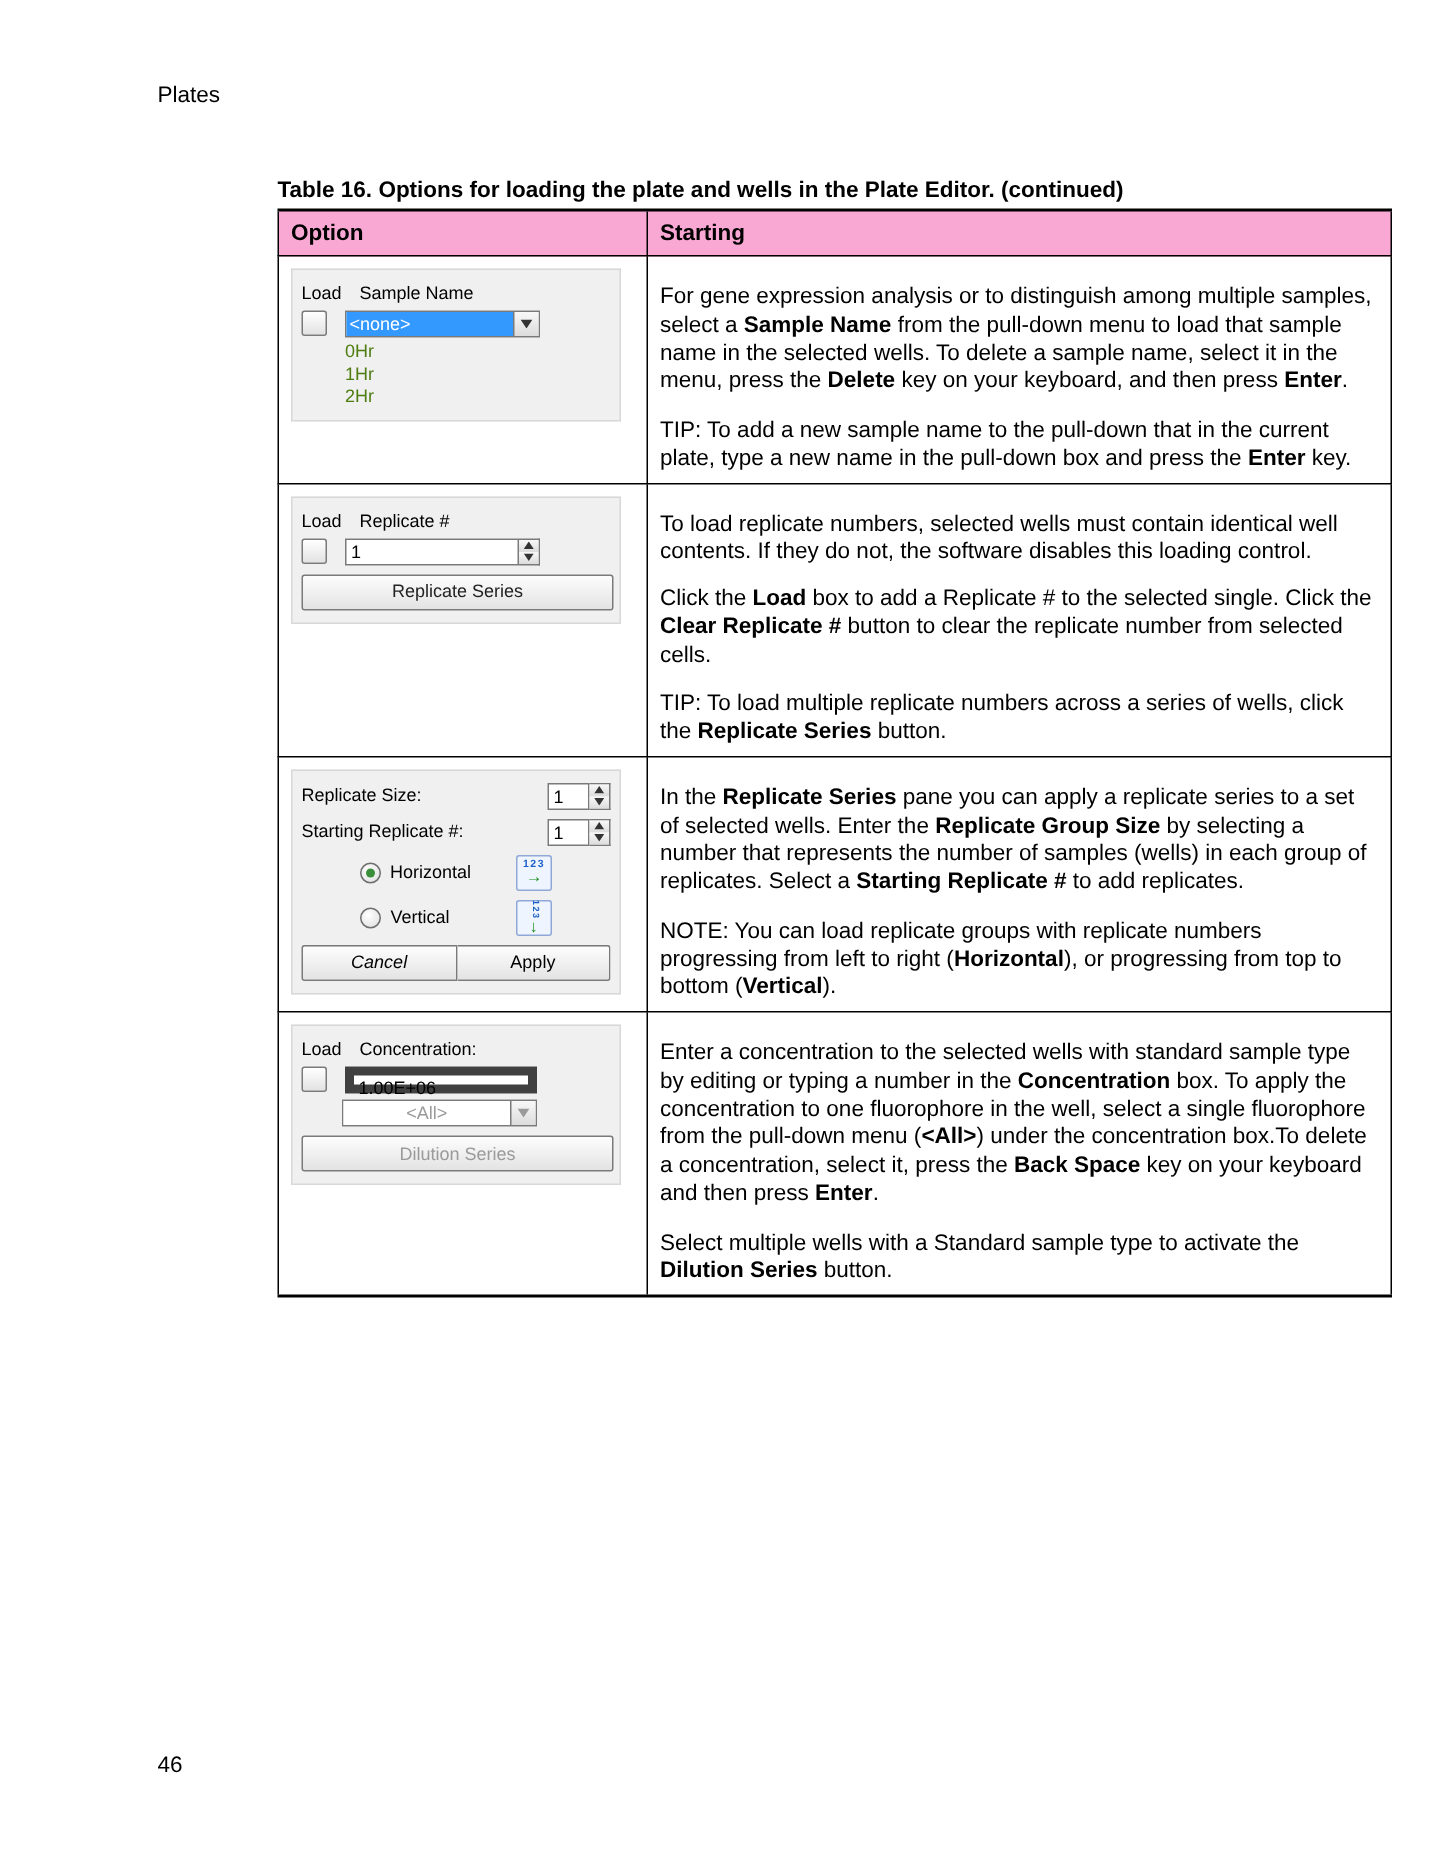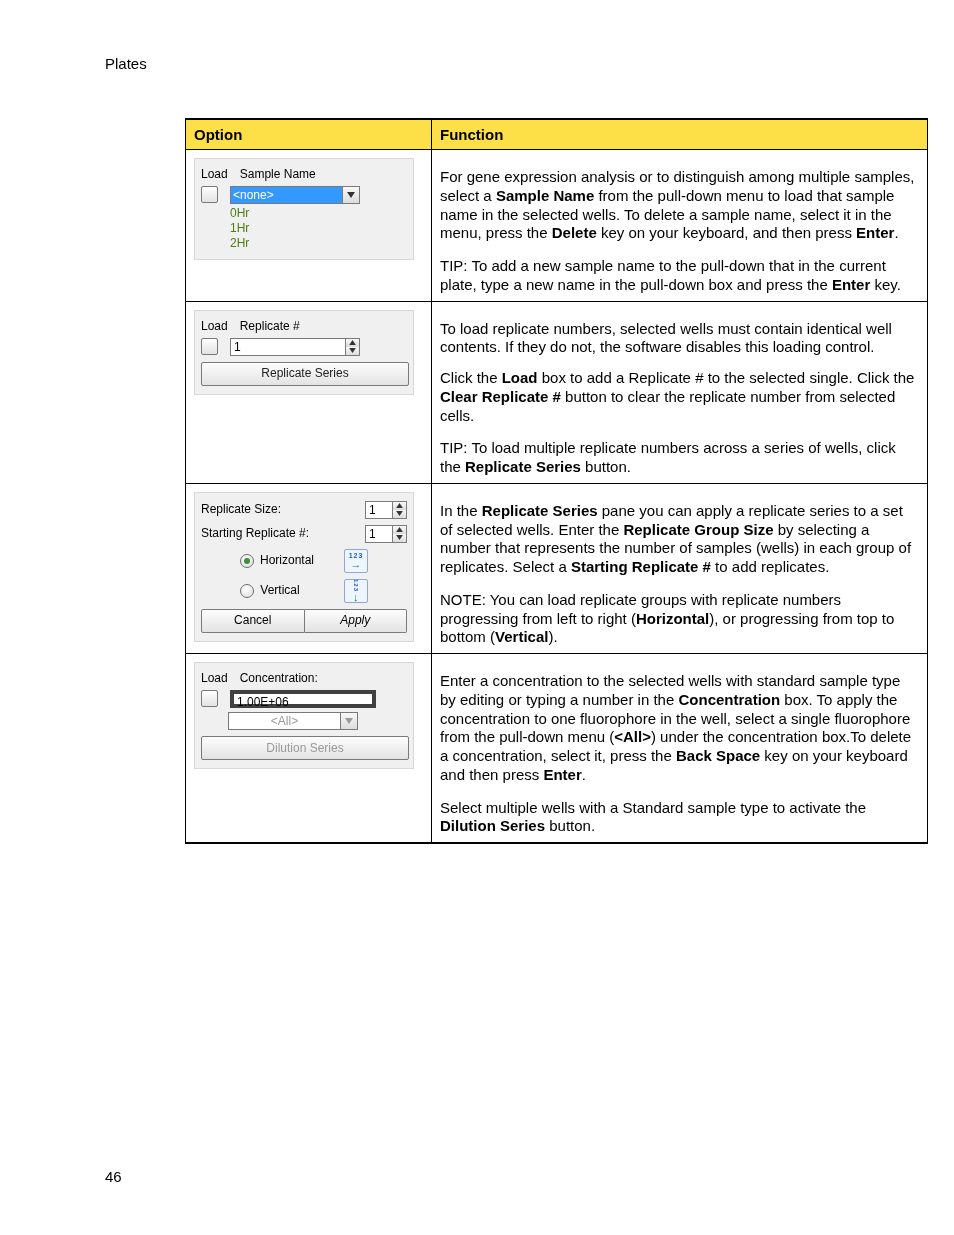--- a/index.html
+++ b/index.html
@@ -34,21 +34,21 @@
   table.doc th {
     text-align: left;
     font-size: 15px;
     font-weight: bold;
     border-top: 2px solid #000;
     border-bottom: 1px solid #000;
     border-left: 1px solid #000;
     border-right: 1px solid #000;
     padding: 6px 8px;
     vertical-align: top;
-    background: #fde047;
+    background: #f9a8d4;
   }
   table.doc td {
     border-left: 1px solid #000;
     border-right: 1px solid #000;
     border-top: 1px solid #000;
     border-bottom: 1px solid #000;
     padding: 6px 8px;
     font-size: 15px;
     line-height: 1.25;
     vertical-align: top;
@@ -204,57 +204,58 @@
   .dir-ico .arrow{font-size:11px;line-height:10px;color:#1a8f1a;font-weight:bold;}
 
   .twin-btn {
     display:flex; gap:0; margin-top:4px;
   }
   .twin-btn .b{
     flex:1;height:22px;border:1px solid #7a7a7a;
     background:linear-gradient(#fdfdfd,#e3e3e3);
     font-size:12px;display:flex;align-items:center;justify-content:center;
   }
-  .twin-btn .b:first-child{border-radius:2px 0 0 2px;}
-  .twin-btn .b:last-child {border-radius:0 2px 2px 0; border-left:none;font-style:italic;}
+  .twin-btn .b:first-child{border-radius:2px 0 0 2px;font-style:italic;}
+  .twin-btn .b:last-child {border-radius:0 2px 2px 0; border-left:none;}
 
   
   .sel.dis { color:#9a9a9a; }
   .sel.dis .seltext { background:#fff; color:#9a9a9a; text-align:center;}
   .sel.dis .selbtn svg path{fill:#9a9a9a;}
 
   .conc-input {
-    border:4px solid #404040;background:#fff;height:18px;line-height:16px;
-    width:146px;font-size:12px;padding:0 3px;box-sizing:border-box;
+    border:6px solid #404040;background:#fff;height:18px;line-height:16px;
+    width:128px;font-size:12px;padding:0 3px;box-sizing:border-box;
   }
 
   .pagenum {
     position: absolute;
     left: 105px;
     bottom: 50px;
     font-size: 15px;
   }
 </style>
 </head>
 <body>
 
 <div class="page">
 
   <div class="running-head">Plates</div>
 
+  <div class="table-caption">Table 16. Options for loading the plate and wells in the Plate Editor. (continued)</div>
 
   <table class="doc">
     <colgroup>
         <col class="opt">
         <col class="func">
       </colgroup>
     <thead>
       <tr>
         <th>Option</th>
-        <th>Function</th>
+        <th>Starting</th>
       </tr>
     </thead>
     <tbody>
 
       <tr>
         <td>
           <div class="panel">
             <div class="row">
               <span class="lbl">Load</span>
               <span class="lbl" style="flex:1">Sample Name</span>

